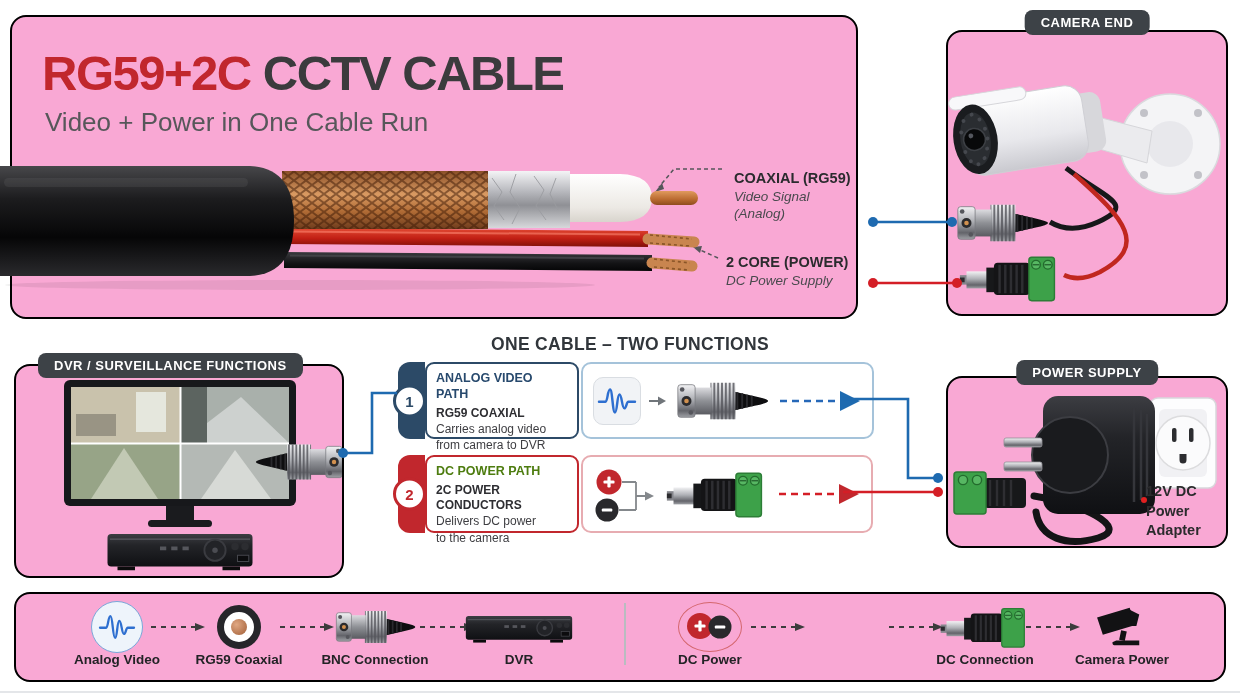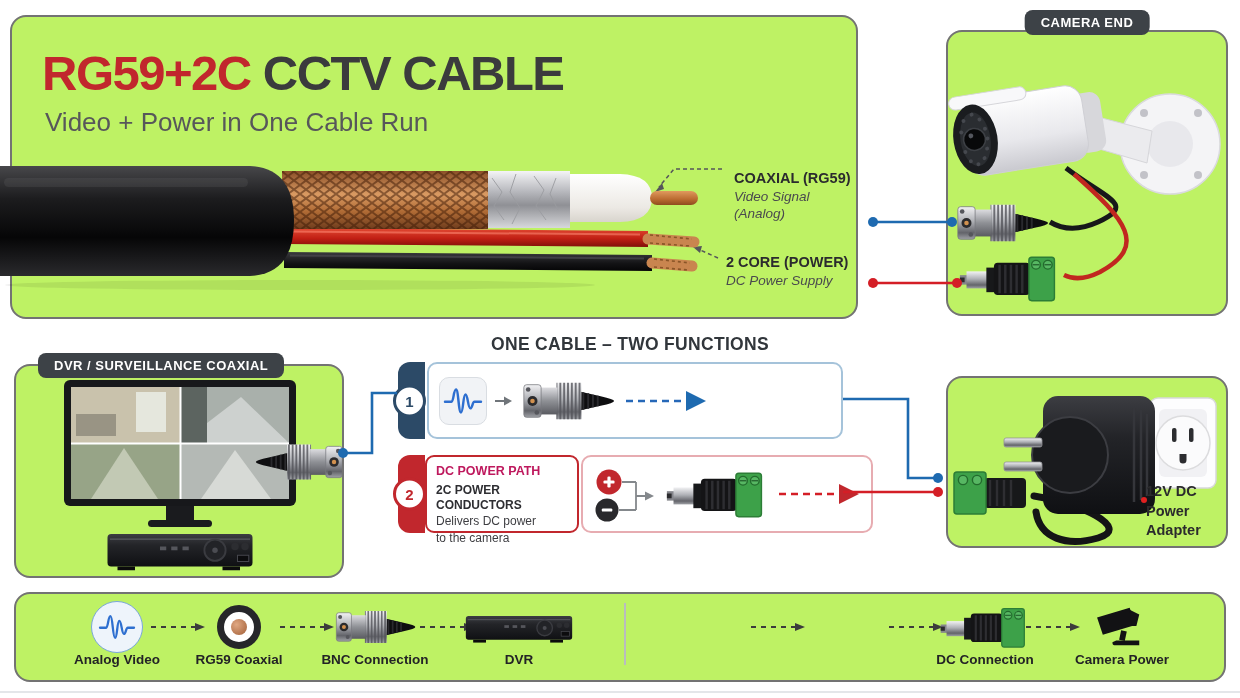--- a/index.html
+++ b/index.html
@@ -1,18 +1,18 @@
 <!DOCTYPE html>
 <html><head>
 <meta charset="utf-8">
 <style>
   html,body{margin:0;padding:0;background:#fff;}
   .stage{position:relative;width:1240px;height:698px;background:#fff;overflow:hidden;
          font-family:"Liberation Sans",sans-serif;}
-  .panel{position:absolute;background:#bef264;border:2px solid #737373;border-radius:16px;box-sizing:border-box;}
+  .panel{position:absolute;background:#f9a8d4;border:2px solid #000000;border-radius:16px;box-sizing:border-box;}
   .badge{position:absolute;background:#3d4247;color:#fff;font-weight:800;font-size:13px;
          letter-spacing:.5px;padding:5px 16px;border-radius:8px;white-space:nowrap;z-index:6;}
   
   .title-line{position:absolute;left:30px;top:28px;font-size:49px;font-weight:800;letter-spacing:-1.5px;white-space:nowrap;z-index:4;}
   .t-red{color:#c1272d;}
   .t-dark{color:#3b3b3d;margin-left:12px;}
   .subtitle{position:absolute;left:33px;top:90px;font-size:26px;color:#57575a;z-index:4;}
   .callout{position:absolute;line-height:1.3;z-index:4;}
   .callout-title{font-weight:800;font-size:14.5px;color:#2b2b2e;}
   .callout-sub{font-size:13.5px;color:#4a4a4e;font-style:italic;}
@@ -28,21 +28,21 @@
   .side-red{background:#c1272d;}
   .num{position:absolute;left:-5px;top:50%;transform:translateY(-50%);width:27px;height:27px;border-radius:50%;
        background:#fff;display:flex;align-items:center;justify-content:center;font-weight:800;font-size:15px;z-index:3;}
   .num-navy{border:3px solid #2c4a67;color:#2c4a67;}
   .num-red{border:3px solid #c1272d;color:#c1272d;}
   .txtcard{width:132px;flex:none;background:#fff;border-radius:9px;padding:7px 9px;line-height:1.27;box-sizing:content-box;z-index:2;}
   .txtcard-navy{border:2px solid #2c4a67;}
   .txtcard-red{border:2px solid #c1272d;}
   .tc-title{font-size:12.5px;font-weight:800;}
   .tc-title-navy{color:#27496d;}
-  .tc-title-red{color:#be185d;}
+  .tc-title-red{color:#4d7c0f;}
   .tc-sub{font-size:12px;font-weight:700;color:#2e2e32;margin-top:3px;}
   .tc-desc{font-size:12px;color:#3e3e42;margin-top:1px;}
   .flowbox{flex:1;margin-left:2px;border-radius:10px;background:#fff;display:flex;align-items:center;padding:0 10px;gap:8px;}
   .flowbox-blue{border:2px solid #a5c3da;}
   .flowbox-pink{border:2px solid #e7acb1;}
   .wavebox{width:46px;height:46px;flex:none;border-radius:10px;background:#f1f3f6;border:1px solid #d9dde2;
            display:flex;align-items:center;justify-content:center;}
   
   .power-caption{position:absolute;left:186px;top:104px;font-size:14.5px;font-weight:800;color:#2b2b2d;line-height:1.35;z-index:4;margin-left:12px;}
   
@@ -277,21 +277,21 @@
       </g>
 
       <use href="#sym-bnc" x="6" y="166" width="96" height="50"></use>
       <use href="#sym-dcplug" x="10" y="220" width="104" height="52"></use>
     </svg>
   </section>
 
   <div class="flow-heading">ONE CABLE – TWO FUNCTIONS</div>
 
   <section class="panel" style="left:14px;top:364px;width:330px;height:214px;">
-    <div class="badge" style="left:22px;top:-13px;">DVR / SURVEILLANCE COAXIAL</div>
+    <div class="badge" style="left:22px;top:-13px;">DVR / SURVEILLANCE FUNCTIONS</div>
     <svg class="noptr" width="326" height="210" viewBox="0 0 326 210">
 
       <rect x="48" y="14" width="232" height="126" rx="6" fill="#17181b"></rect>
       <g>
         <rect x="55" y="21" width="109" height="56" fill="#c9c2ac"></rect>
         <rect x="60" y="48" width="40" height="22" fill="#8d887a" opacity="0.8"></rect>
         <rect x="120" y="26" width="30" height="40" fill="#e8ebe2" opacity="0.9"></rect>
         <rect x="165" y="21" width="108" height="56" fill="#a9b0ab"></rect>
         <polygon points="165,77 225,31 273,77" fill="#cdd1cf"></polygon>
         <rect x="165" y="21" width="26" height="56" fill="#5c6460"></rect>
@@ -308,20 +308,26 @@
       <use href="#sym-dvr" x="14" y="158" width="300" height="50"></use>
 
       <use href="#sym-bnc" x="238" y="72" width="92" height="48" transform="scale(-1,1) translate(-568,0)"></use>
     </svg>
   </section>
 
   <div class="path-unit p1">
     <div class="side side-navy">
       <div class="num num-navy">1</div>
     </div>
+    <div class="txtcard txtcard-navy">
+      <div class="tc-title tc-title-navy">ANALOG VIDEO PATH</div>
+      <div class="tc-sub">RG59 COAXIAL</div>
+      <div class="tc-desc">Carries analog video</div>
+      <div class="tc-desc">from camera to DVR</div>
+    </div>
     <div class="flowbox flowbox-blue">
       <div class="wavebox">
         <svg width="40" height="36">
             <use href="#sym-wave" width="40" height="36"></use>
           </svg>
       </div>
       <svg width="17" height="14">
         <line x1="0" y1="7" x2="10" y2="7" stroke="#70757a" stroke-width="2"></line>
         <polygon points="9,2.5 17,7 9,11.5" fill="#70757a"></polygon>
       </svg>
@@ -359,20 +365,21 @@
           <use href="#sym-dcplug" width="104" height="52"></use>
         </svg>
       <svg width="84" height="26">
         <line x1="2" y1="13" x2="60" y2="13" stroke="#d41e26" stroke-width="2.6" stroke-dasharray="7 5"></line>
         <polygon points="62,3 82,13 62,23" fill="#c1272d"></polygon>
       </svg>
     </div>
   </div>
 
   <section class="panel" style="left:946px;top:376px;width:282px;height:172px;">
+    <div class="badge" style="left:50%;top:-18px;transform:translateX(-50%);">POWER SUPPLY</div>
     <svg class="noptr" width="278" height="168" viewBox="0 0 278 168">
 
       <rect x="202" y="20" width="66" height="90" rx="8" fill="#fdfdfe" stroke="#d8d8dc" stroke-width="1.5"></rect>
       <rect x="211" y="31" width="48" height="68" rx="6" fill="#f1f1f4"></rect>
       <circle cx="235" cy="65" r="27" fill="#fbfbfc" stroke="#dcdcde" stroke-width="1.5"></circle>
       <rect x="224" y="50" width="4.5" height="14" rx="2" fill="#2c2d30"></rect>
       <rect x="241" y="50" width="4.5" height="14" rx="2" fill="#2c2d30"></rect>
       <path d="M231.5 76 h7 v6 a3.5 3.5 0 0 1 -7 0 Z" fill="#2c2d30"></path>
 
       <path d="M86 118 C 130 124, 185 150, 150 160 C 118 169, 92 160, 88 134" stroke="#141416" stroke-width="7" fill="none" stroke-linecap="round"></path>
@@ -463,20 +470,34 @@
       <div class="legend-icon">
           <svg width="110" height="38">
         <use href="#sym-dvr" width="110" height="38"></use>
           </svg>
         </div>
       <div class="legend-label">DVR</div>
     </div>
 
     <div class="legend-divider"></div>
 
+    <div class="legend-item" style="left:634px;">
+      <div class="legend-icon">
+          <div class="dc-ellipse">
+        <svg width="50" height="34">
+          <circle cx="15" cy="16" r="13" fill="#c1272d"></circle>
+          <rect x="9.5" y="14.4" width="11" height="3.2" rx="1.2" fill="#fff"></rect>
+          <rect x="13.4" y="10.5" width="3.2" height="11" rx="1.2" fill="#fff"></rect>
+          <circle cx="35" cy="17" r="11.5" fill="#29292c"></circle>
+          <rect x="29.8" y="15.4" width="10.5" height="3.2" rx="1.2" fill="#fff"></rect>
+        </svg>
+          </div>
+        </div>
+      <div class="legend-label">DC Power</div>
+    </div>
     <svg class="legend-arrow" style="left:735px;" width="56" height="12">
       <line x1="0" y1="6" x2="44" y2="6" stroke="#3c3c3c" stroke-width="1.8" stroke-dasharray="5 5"></line>
       <polygon points="44,2 54,6 44,10" fill="#3c3c3c"></polygon>
     </svg>
 
     <svg class="legend-arrow" style="left:873px;" width="56" height="12">
       <line x1="0" y1="6" x2="44" y2="6" stroke="#3c3c3c" stroke-width="1.8" stroke-dasharray="5 5"></line>
       <polygon points="44,2 54,6 44,10" fill="#3c3c3c"></polygon>
     </svg>
 

